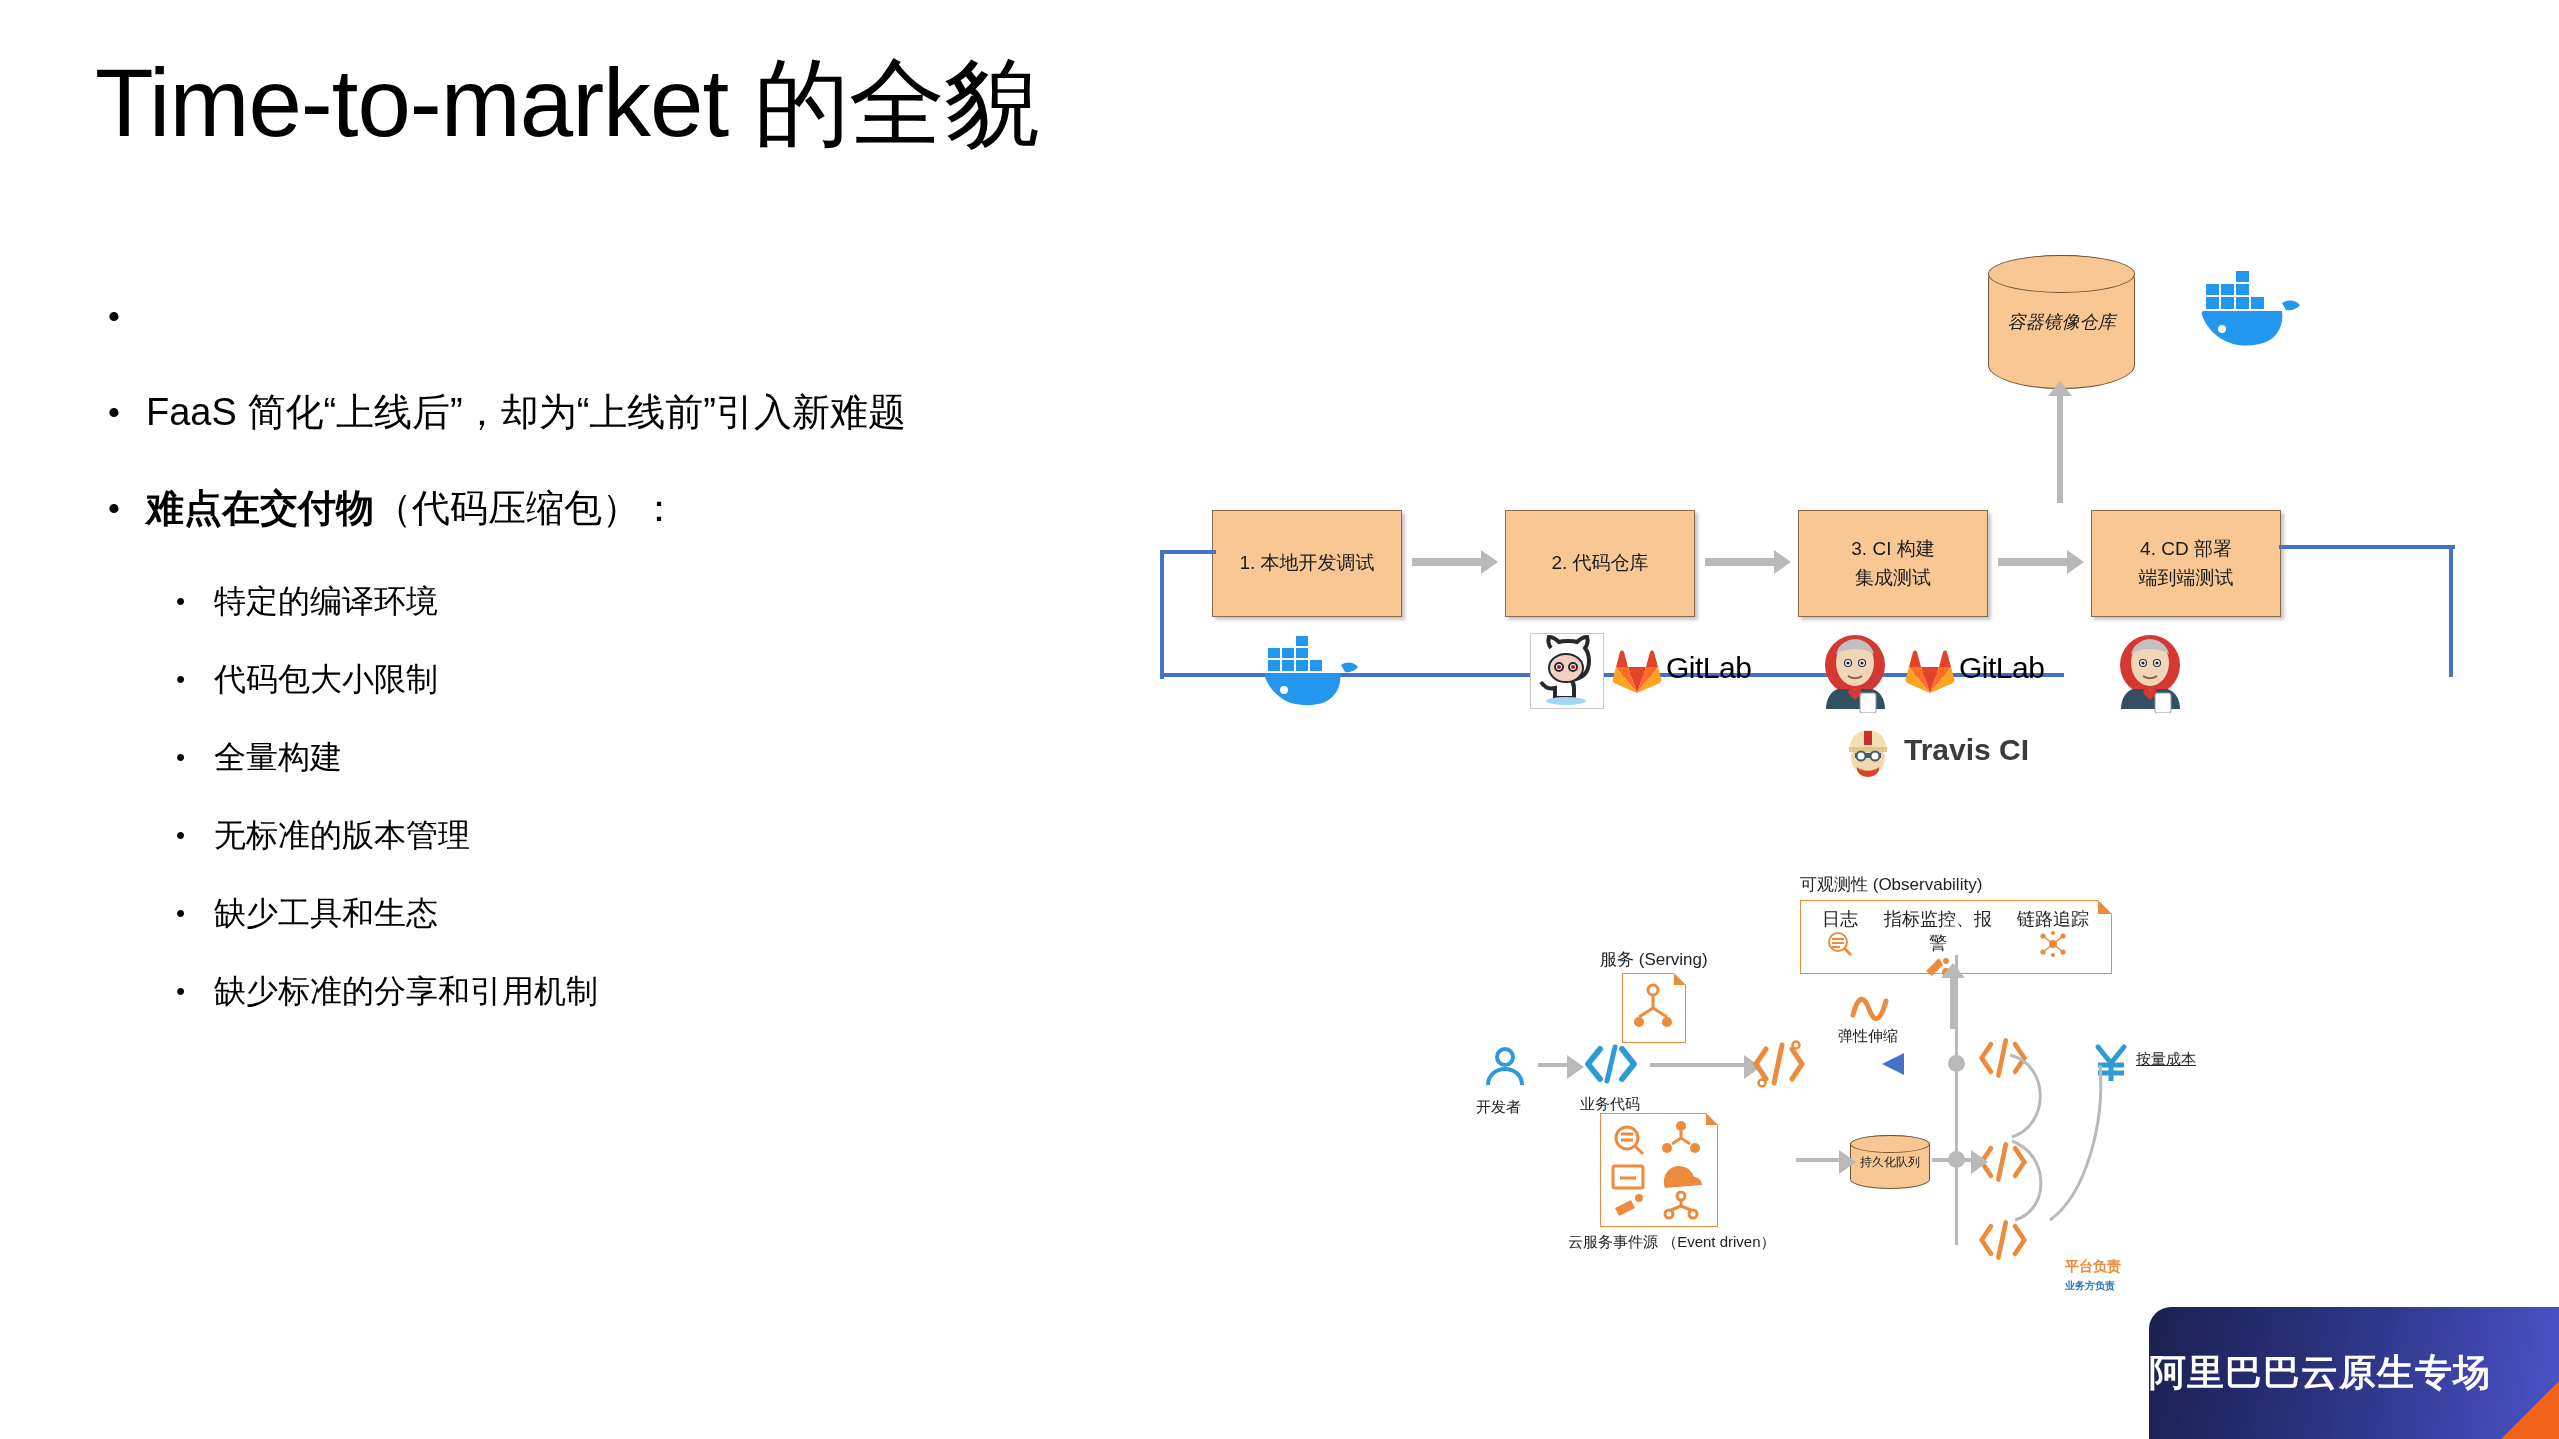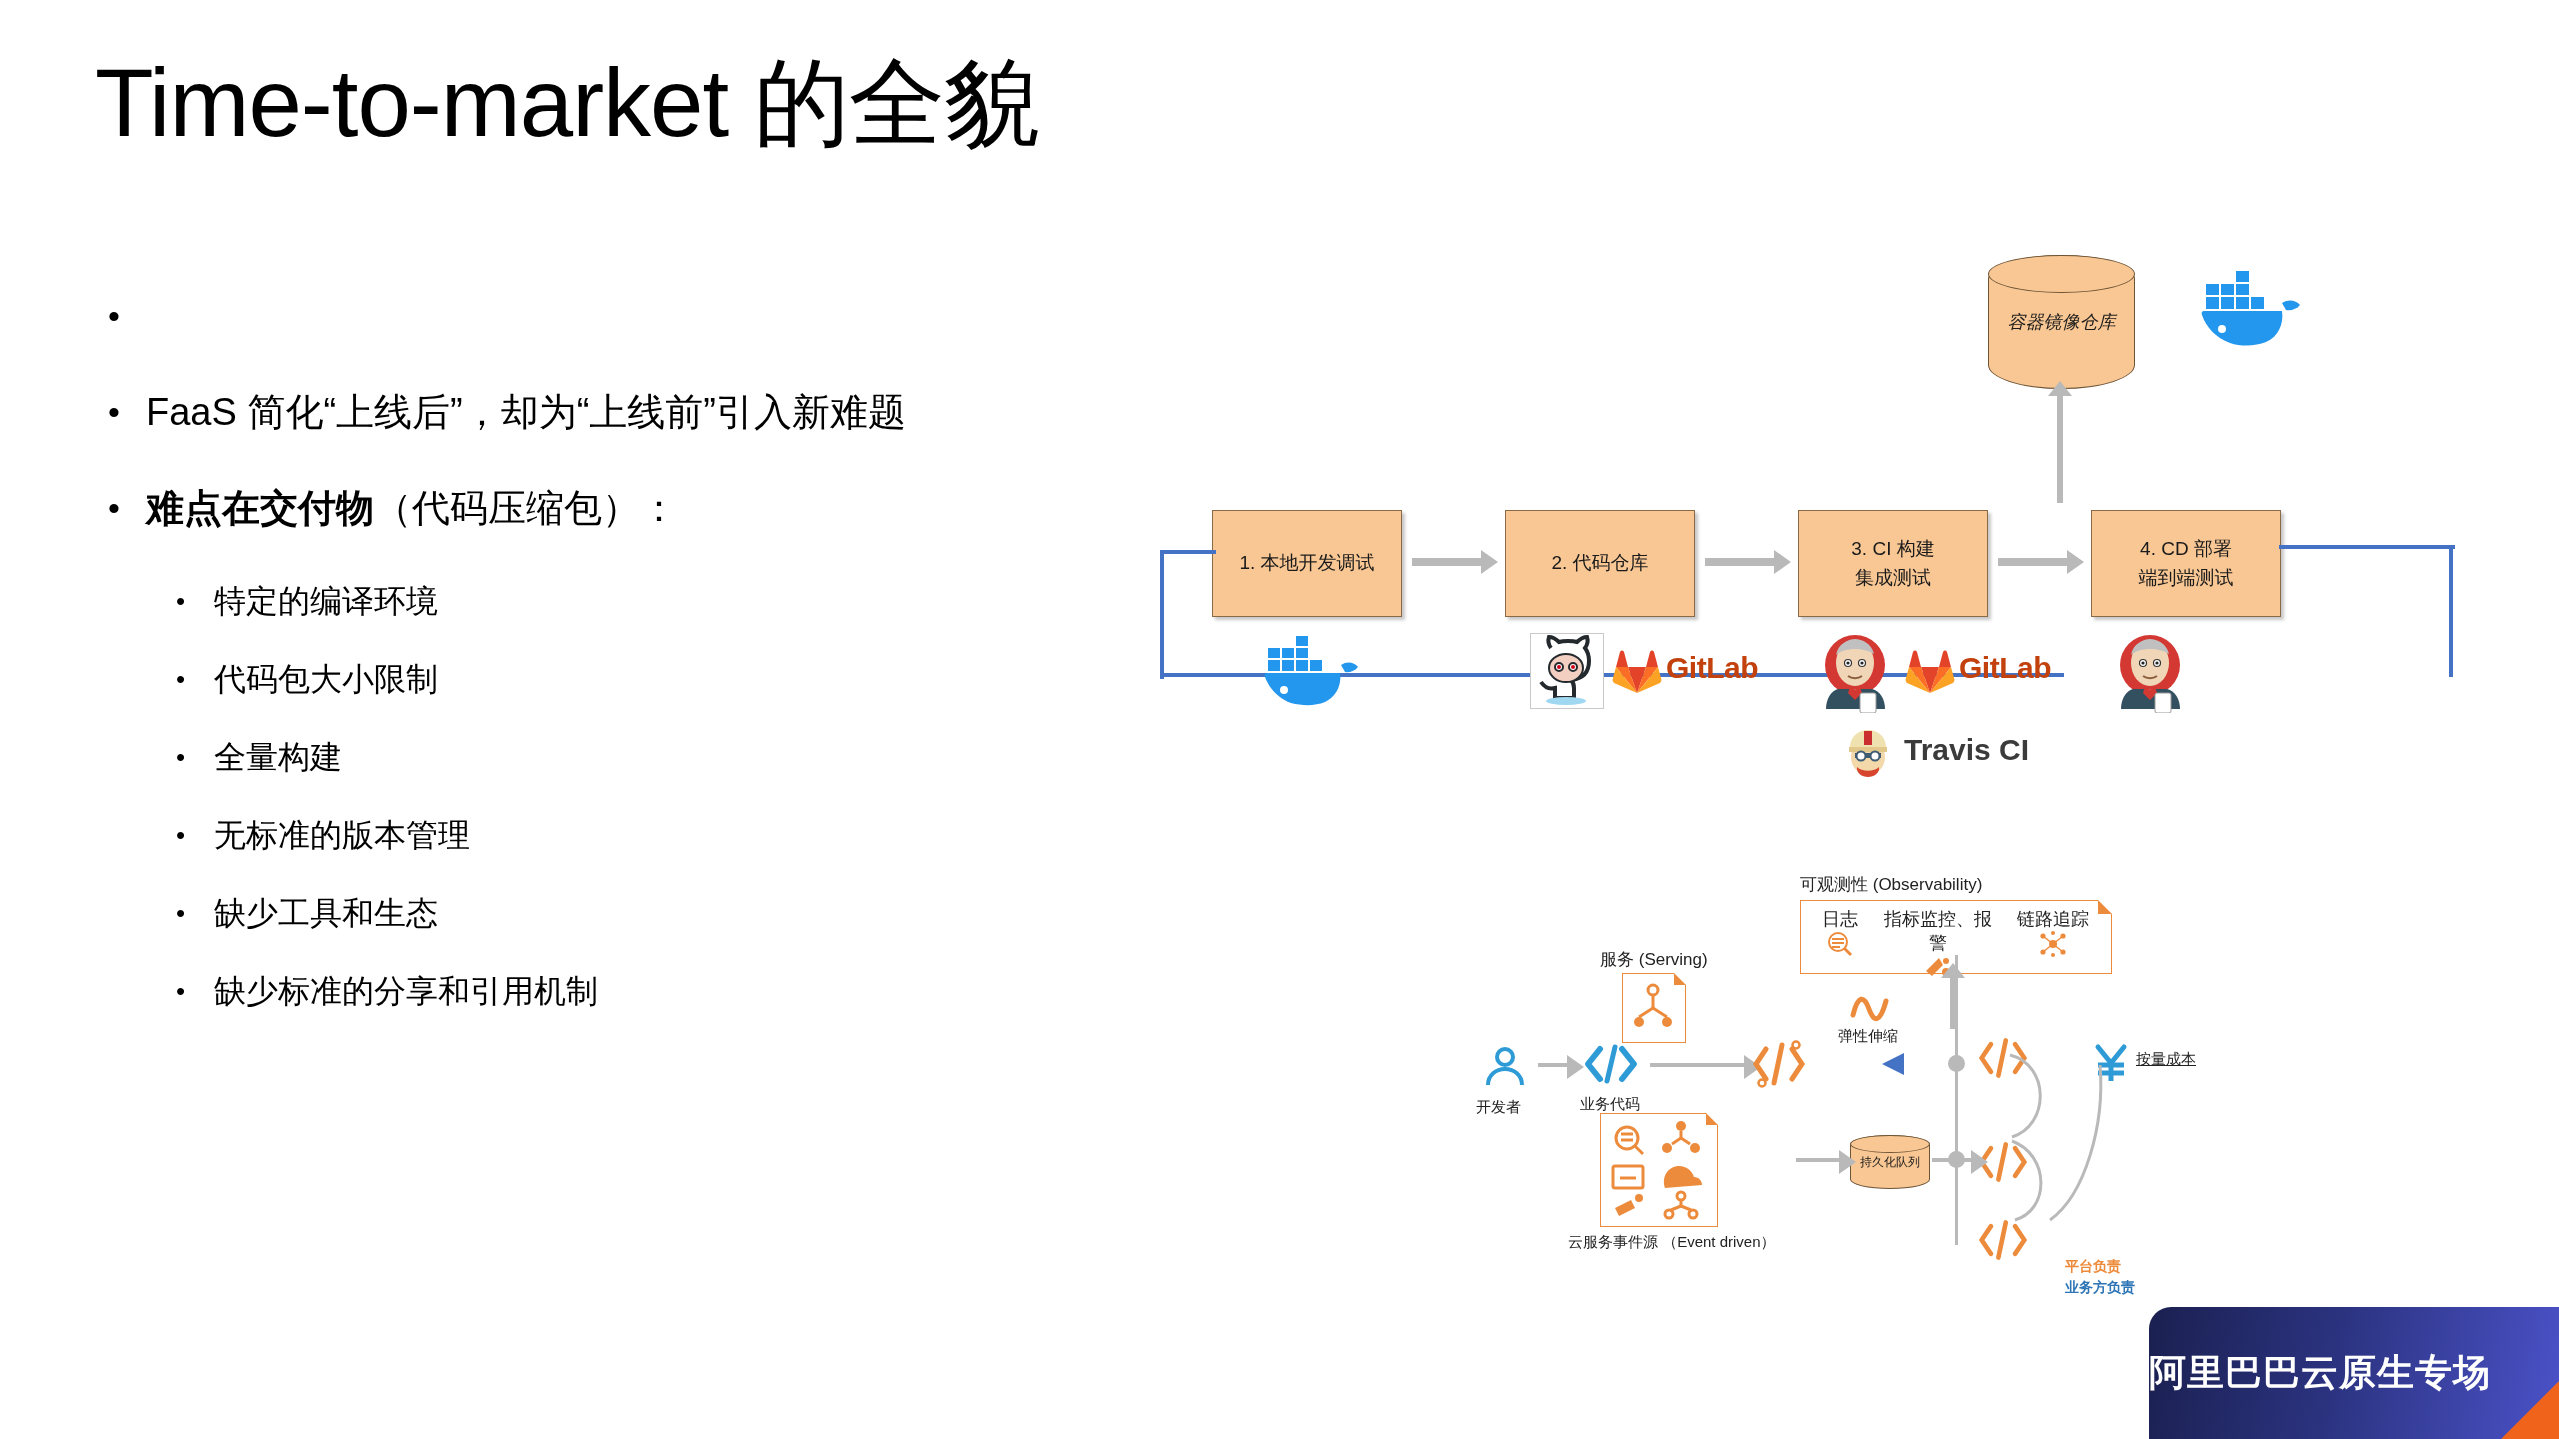--- a/index.html
+++ b/index.html
@@ -61,21 +61,21 @@
     content:"";position:absolute;left:-9px;top:-14px;
     border-bottom:15px solid #b9b9b9;border-left:12px solid transparent;border-right:12px solid transparent;
   }
   .blue-path{position:absolute;border:2px solid #4472C4;}
   .cap{position:absolute;font-size:17px;color:#222;white-space:nowrap;}
   .cap-or{color:#ED8B3C;}
   .cap-bl{color:#2E75B6;}
 
   
   .logo{position:absolute;}
-  .logo-txt{font-size:30px;color:#c2410c;font-weight:700;letter-spacing:-.5px;}
+  .logo-txt{font-size:30px;color:#000000;font-weight:400;letter-spacing:-.5px;}
 
   
   .obs-card{
     position:absolute;border:1.5px solid #ED8B3C;background:#fff;
     display:flex;align-items:flex-start;
   }
   .obs-card .corner{
     position:absolute;right:-1px;top:-1px;width:0;height:0;
     border-top:14px solid #fff;border-left:14px solid #ED8B3C;
   }
@@ -462,21 +462,21 @@
       <line x1="8" y1="32" x2="34" y2="32" stroke="#2E9BD6" stroke-width="5"></line>
       <line x1="21" y1="22" x2="21" y2="40" stroke="#2E9BD6" stroke-width="5"></line>
     </svg>
     <div class="cap" style="left:976px;top:795px;font-size:15px;text-decoration:underline;">按量成本</div>
 
     <svg style="position:absolute;left:720px;top:795px;" width="40" height="28" viewBox="0 0 40 28">
       <path d="M2 14 L24 3 L24 25z" fill="#4472C4"></path>
     </svg>
 
     <div class="cap cap-or" style="left:905px;top:1003px;font-size:14px;font-weight:bold;">平台负责</div>
-    <div class="cap cap-bl" style="left:905px;top:1024px;font-size:14px;font-weight:bold;">业务方负责</div>
+    <div class="cap cap-bl" style="left:905px;top:1024px;font-size:10px;font-weight:bold;">业务方负责</div>
 
     <svg style="position:absolute;left:640px;top:760px;width:360px;height:250px;pointer-events:none;">
       <path d="M210 40 C250 50 250 110 212 122" fill="none" stroke="#b9b9b9" stroke-width="3"></path>
       <path d="M212 126 C250 140 250 195 215 205" fill="none" stroke="#b9b9b9" stroke-width="3"></path>
       <path d="M300 50 C305 110 285 180 250 205" fill="none" stroke="#b9b9b9" stroke-width="3"></path>
     </svg>
   </div>
 
   <div class="badge">
     <div class="tri"></div>

